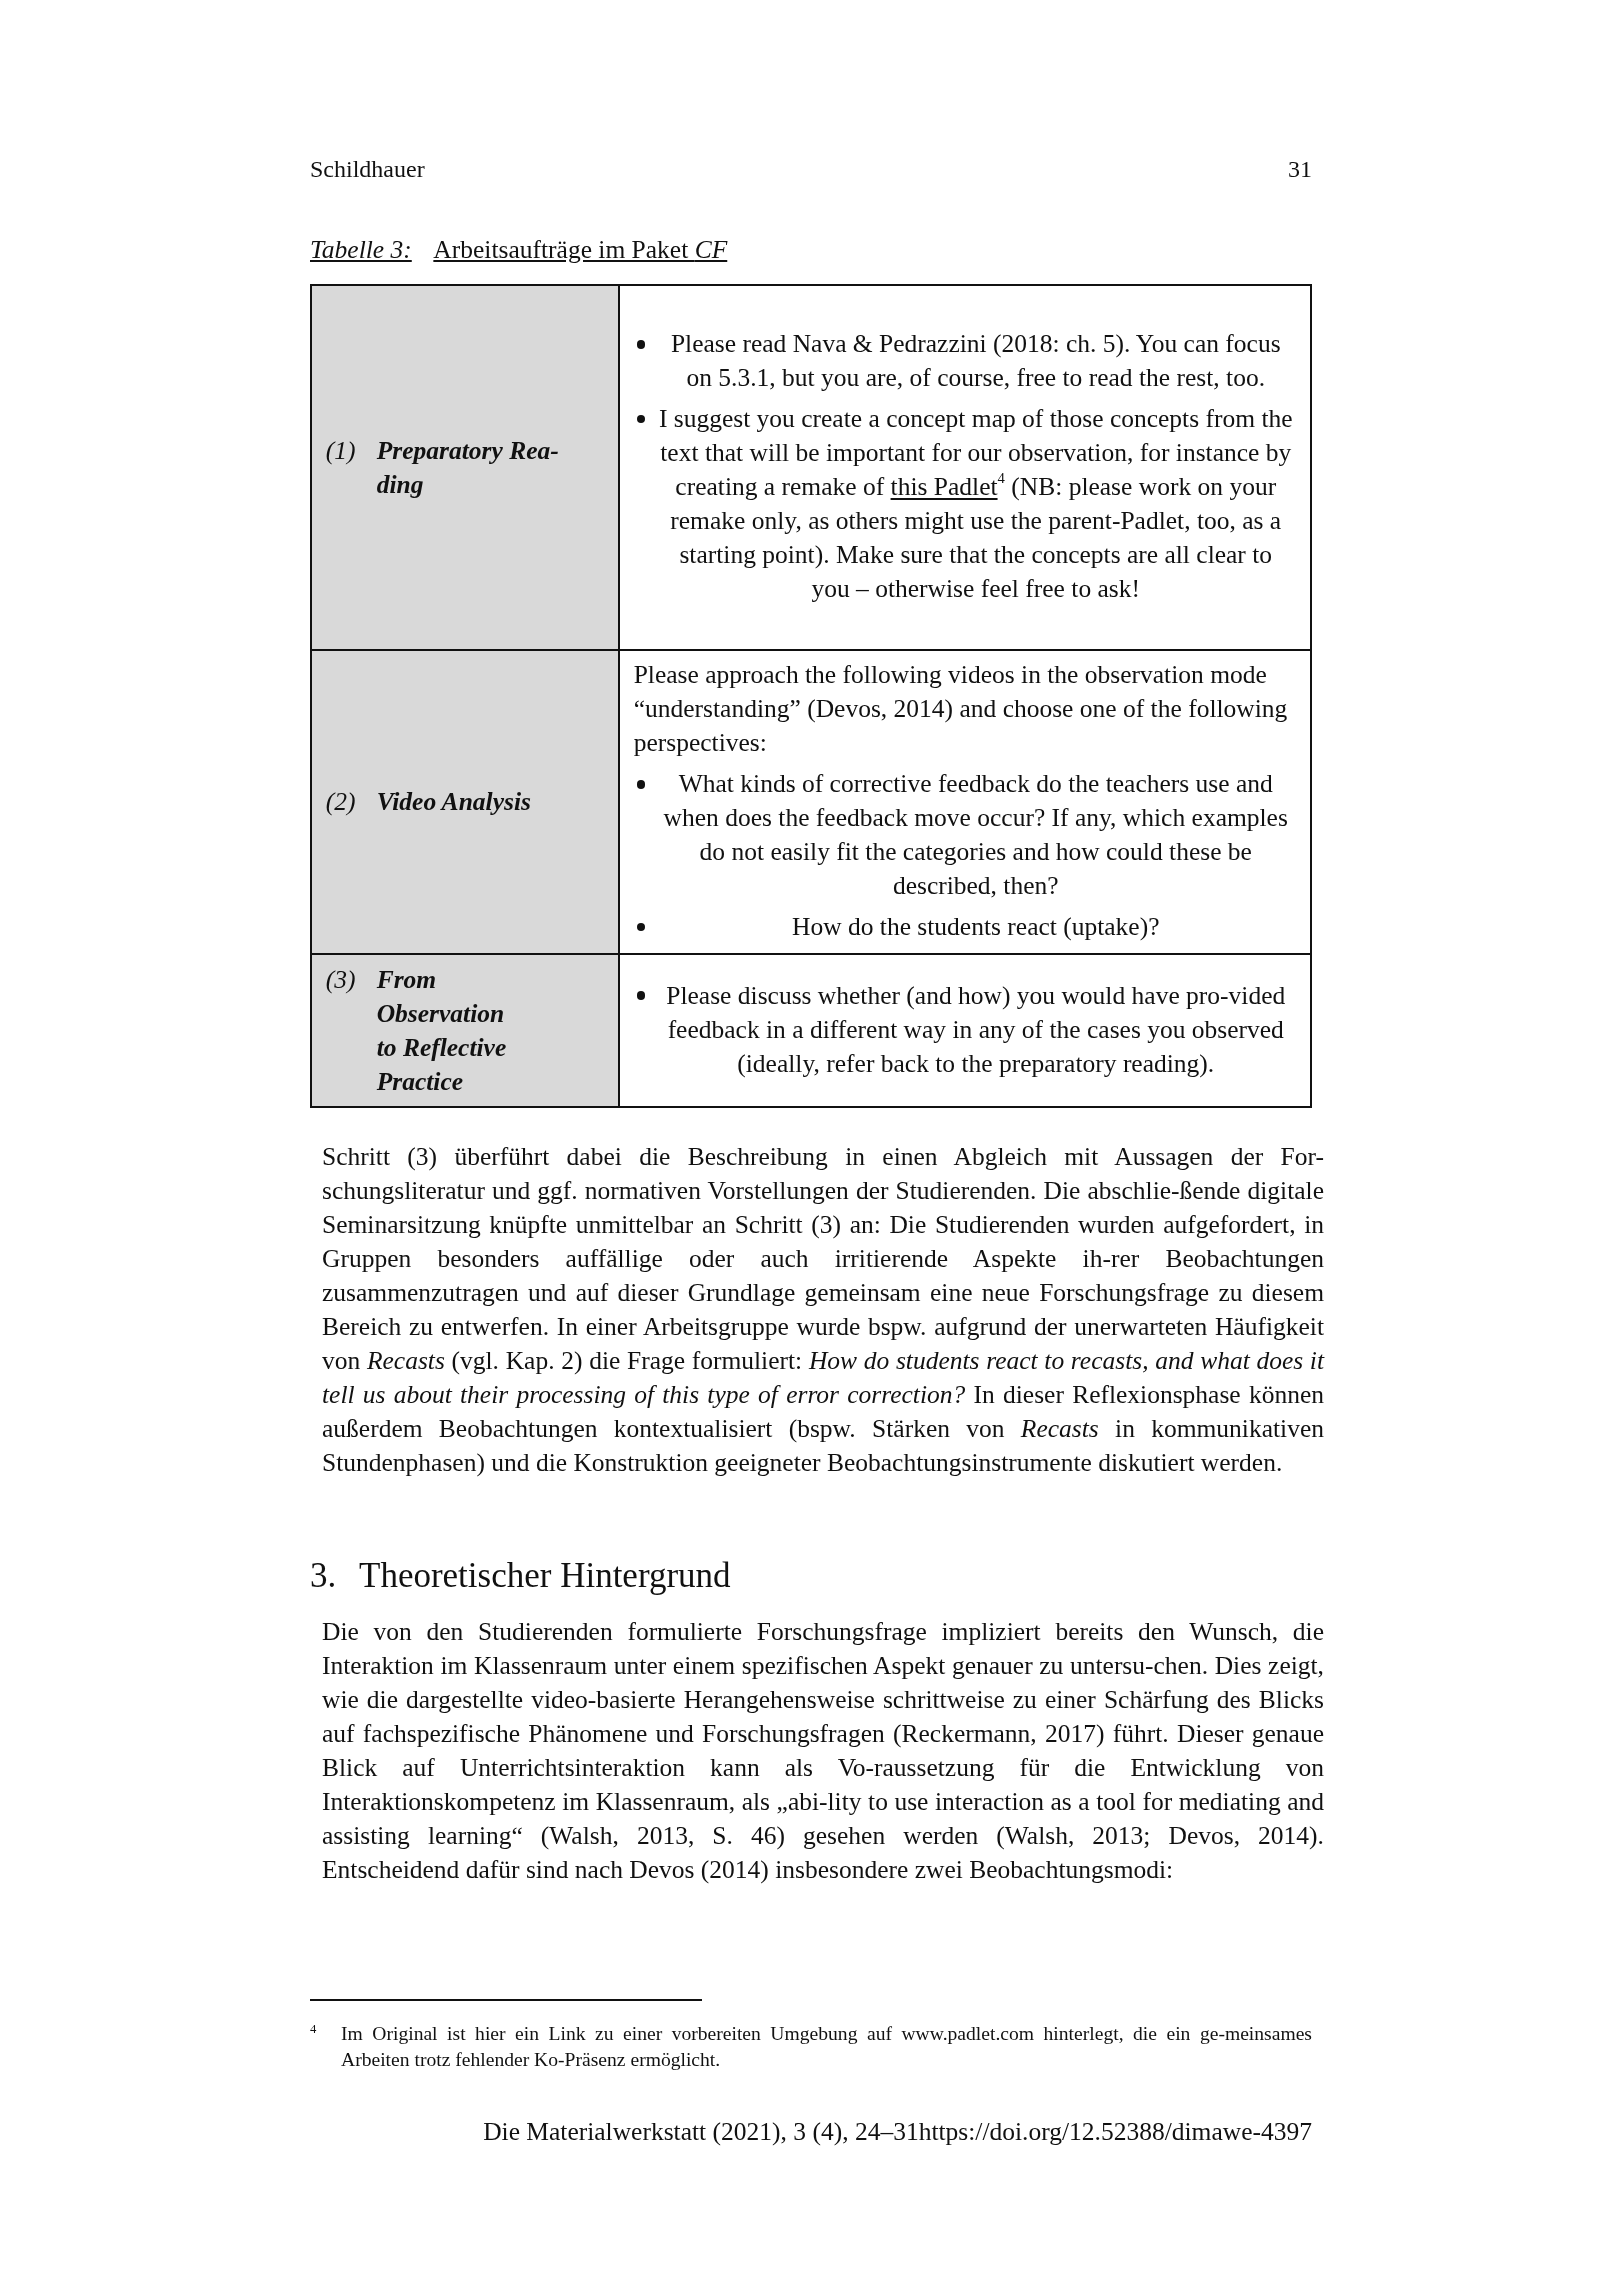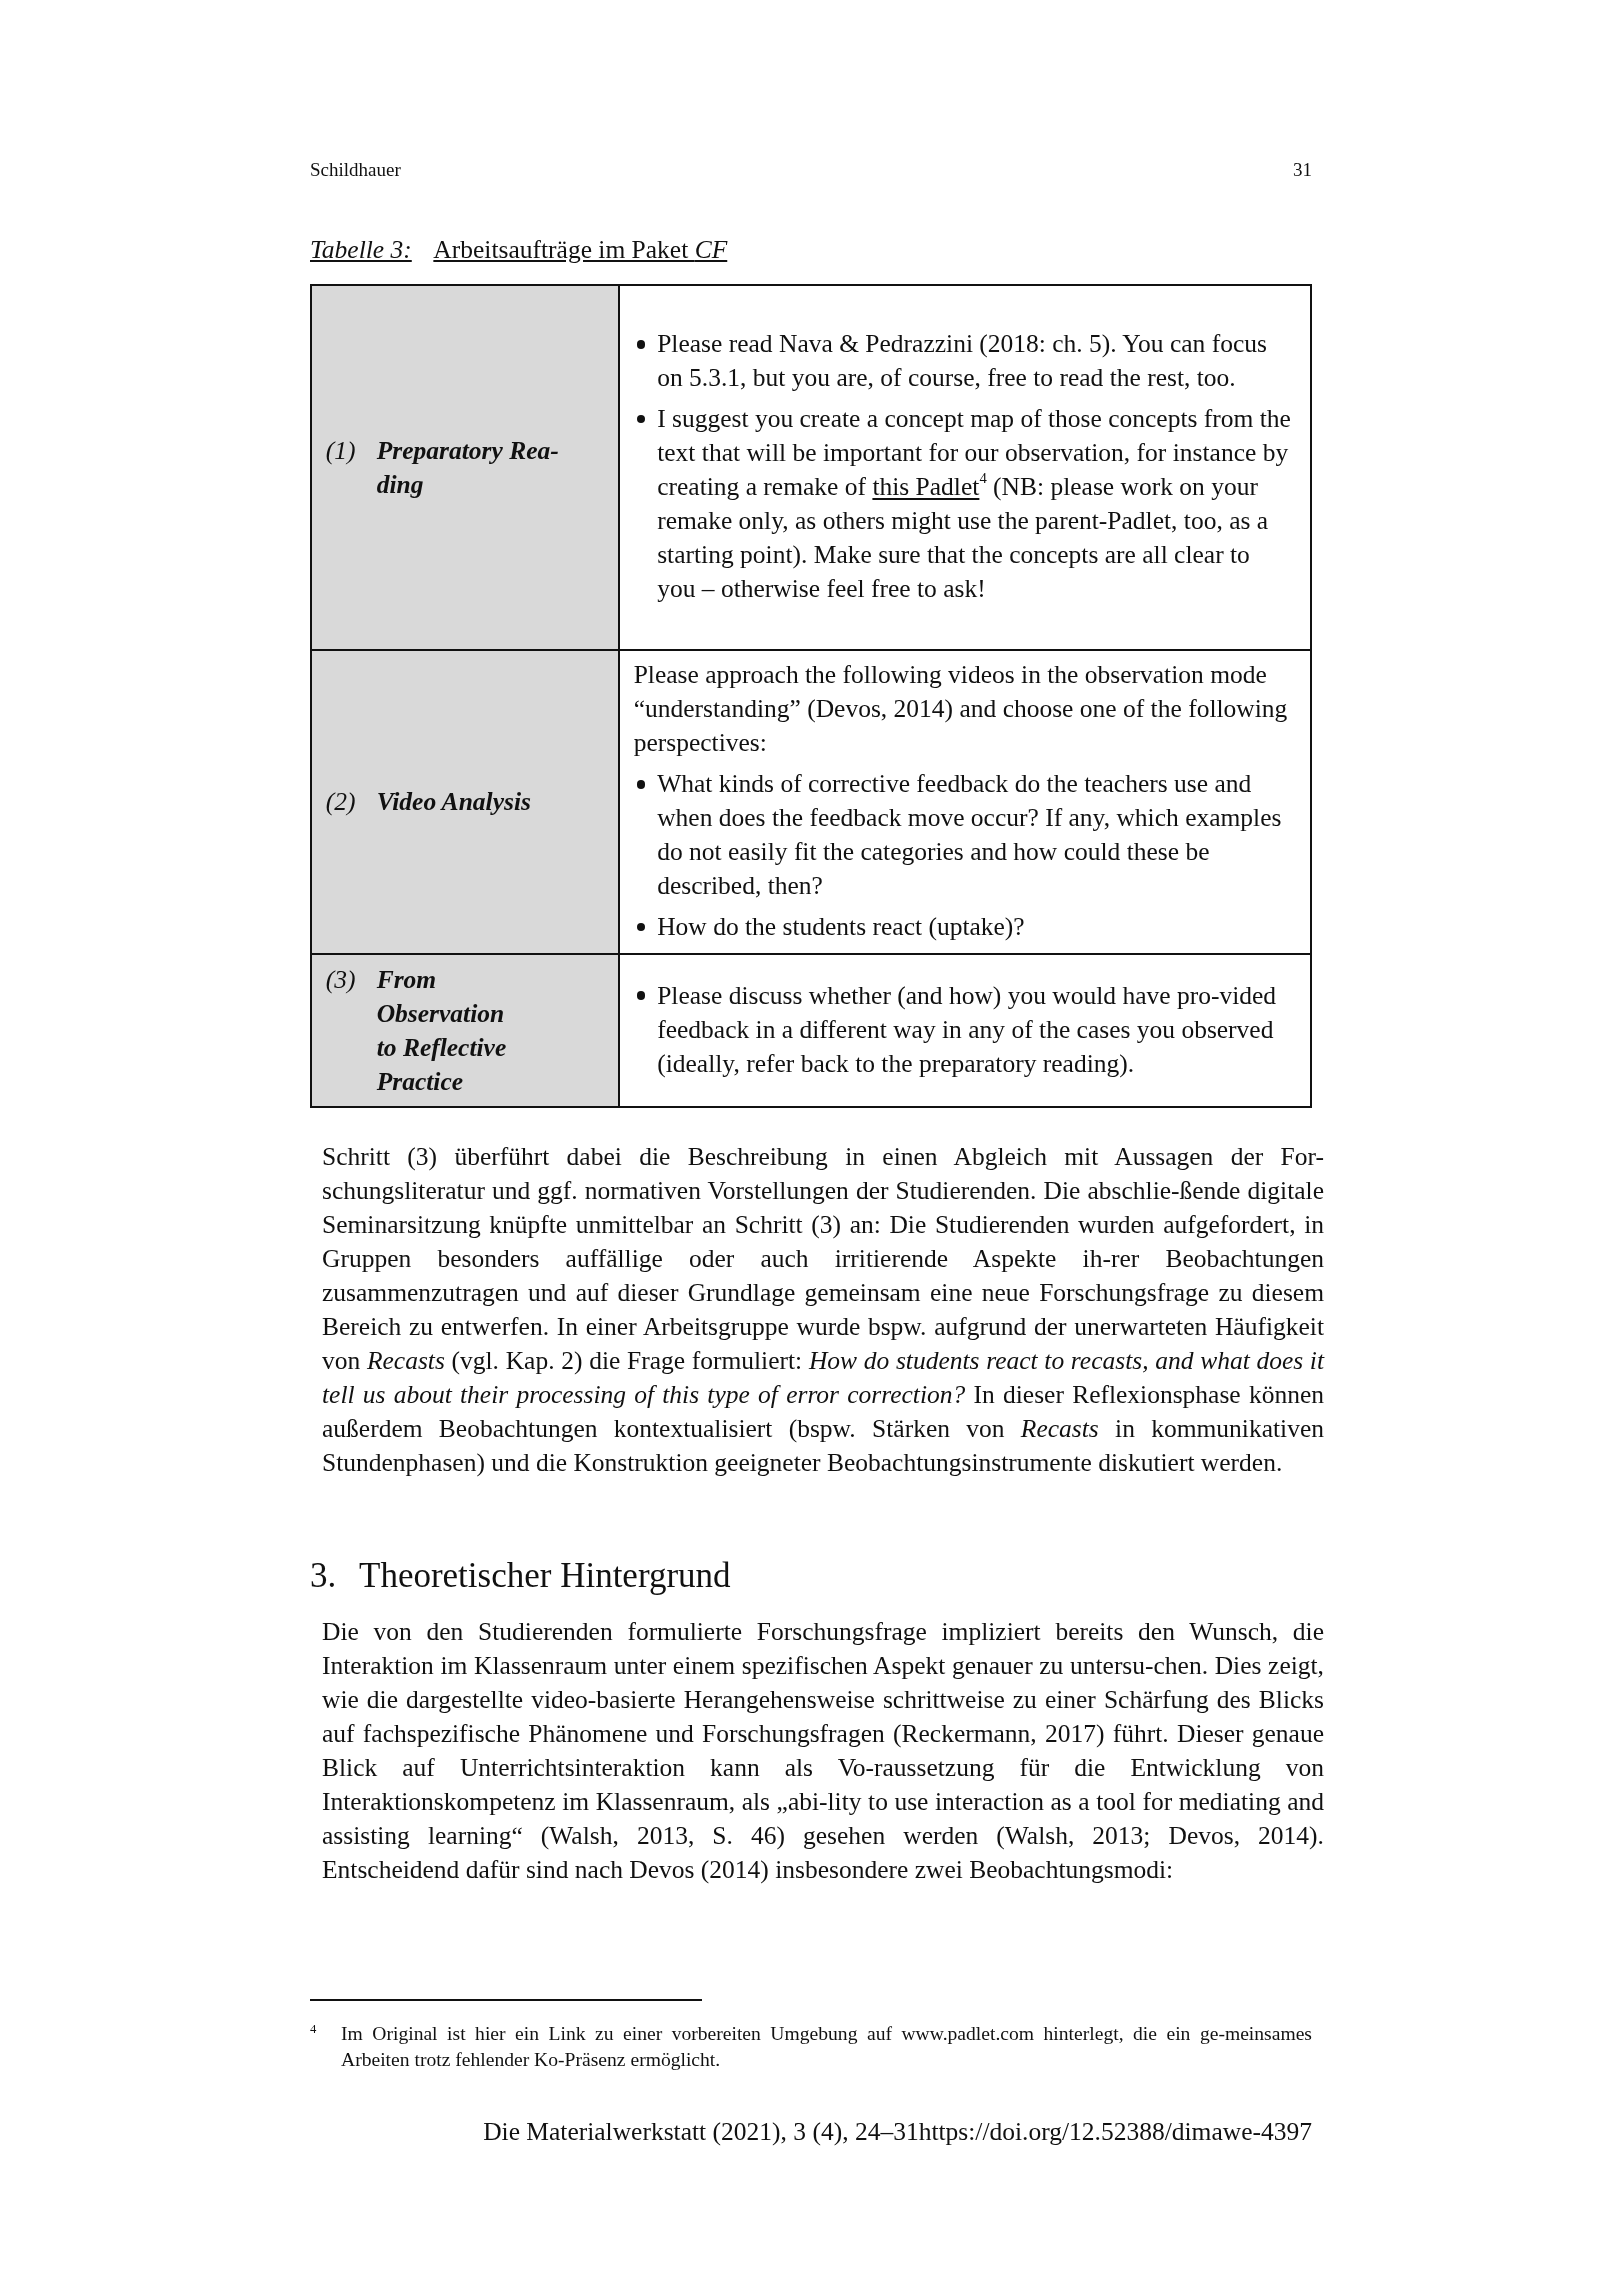--- a/index.html
+++ b/index.html
@@ -22,21 +22,21 @@
       width: 1002px;
       height: 2293px;
     }
     .running-head {
       position: absolute;
       top: 153px;
       left: 0;
       width: 1002px;
       display: flex;
       justify-content: space-between;
-      font-size: 19px;
+      font-size: 24px;
       line-height: 33px;
     }
     .caption {
       position: absolute;
       top: 233px;
       left: 0;
       font-size: 25.5px;
       line-height: 33px;
       text-decoration: underline;
     }
@@ -78,20 +78,21 @@
       flex: 0 0 51px;
     }
     .stage .name {
       flex: 1;
       font-weight: bold;
     }
     ul.bullets {
       list-style: none;
       margin: 0;
       padding: 0;
+      text-align: center;
     }
     ul.bullets li {
       position: relative;
       padding-left: 23.5px;
       margin-bottom: 6.9px;
     }
     ul.bullets li:last-child { margin-bottom: 0; }
     ul.bullets li::before {
       content: "";
       position: absolute;

